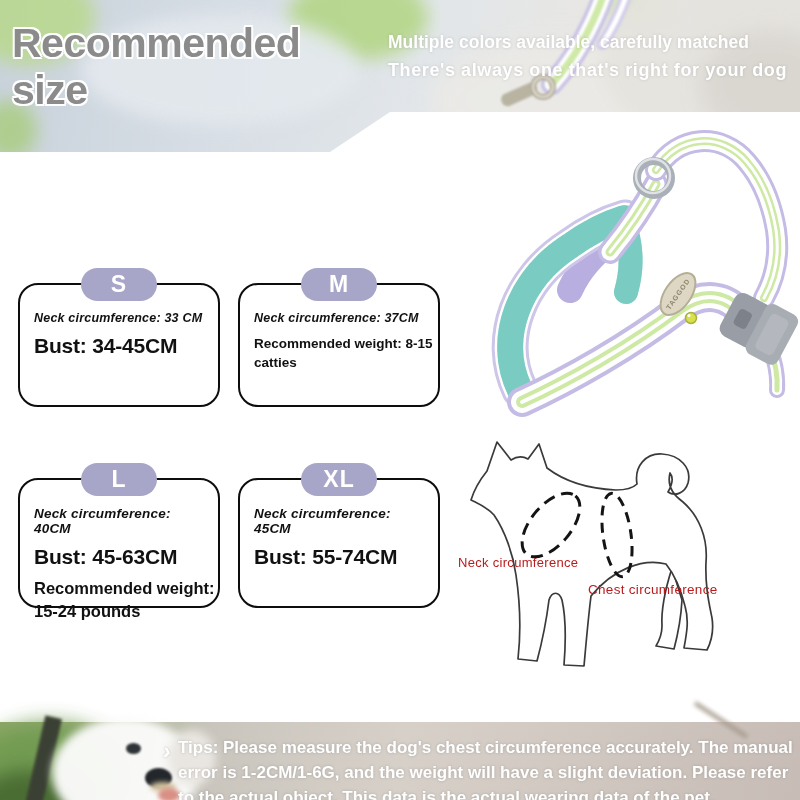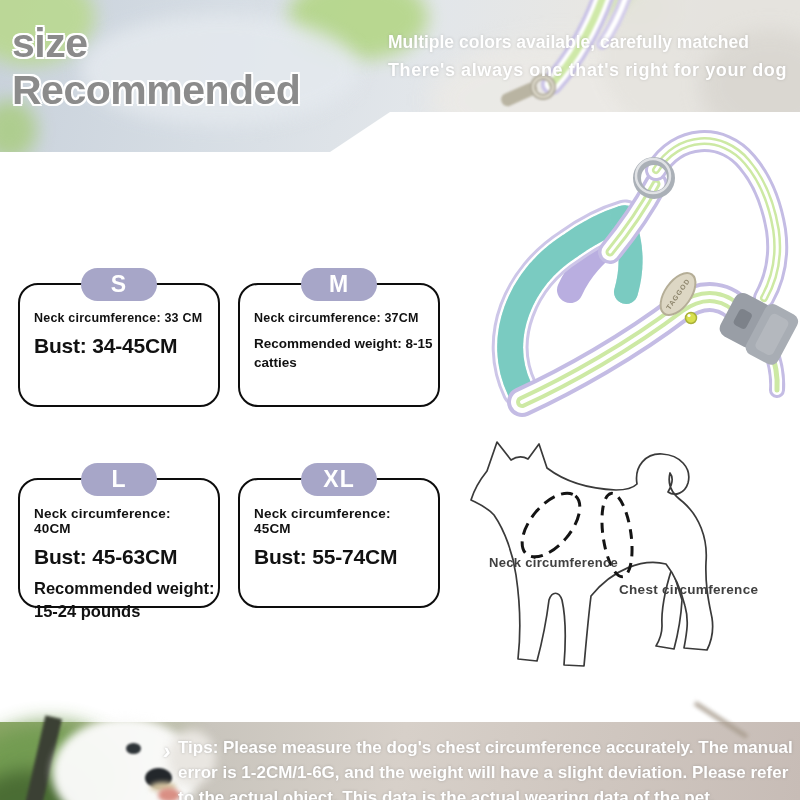--- a/index.html
+++ b/index.html
@@ -39,27 +39,27 @@
   }
   .card-s{left:18px;top:283px;height:124px;}
   .card-m{left:238px;top:283px;height:124px;}
   .card-l{left:18px;top:478px;height:130px;}
   .card-xl{left:238px;top:478px;height:130px;}
   .pill{
     position:absolute;left:50%;top:-17px;transform:translateX(-50%);
     width:76px;height:33px;border-radius:17px;background:#a7a6c8;
     color:#ffffff;font-size:23px;font-weight:700;text-align:center;line-height:33px;letter-spacing:1px;
   }
-  .neck{font-size:12.5px;font-weight:700;letter-spacing:.2px;}
+  .neck{font-size:12.5px;font-weight:700;letter-spacing:.2px;font-style:italic;}
   .bust{font-size:21px;font-weight:800;margin-top:9px;letter-spacing:-.2px;}
   .weight{font-size:13.5px;font-weight:700;margin-top:9px;line-height:19px;width:184px;}
   .card-l .neck,.card-xl .neck{font-size:13.5px;}
   .card-l .weight,.card-xl .weight{font-size:16.5px;line-height:23px;margin-top:8px;width:190px;}
   
-  .diagram-label{position:absolute;font-size:13px;font-weight:700;color:#404040;letter-spacing:.3px;margin-left:31px;}
+  .diagram-label{position:absolute;font-size:13px;font-weight:400;color:#b91c1c;letter-spacing:.3px;}
   .label-neck{left:458px;top:555px;}
   .label-chest{left:588px;top:582px;font-size:13.5px;}
   
   .bottom-photo{
     position:absolute;left:0;top:722px;width:800px;height:78px;
     background:linear-gradient(100deg,#8ea868 0%,#a3b184 9%,#c9c5bd 26%,#d7d0c9 50%,#cfc6bf 76%,#c7bcb6 100%);
   }
   .bp-grass{left:-30px;top:0px;width:160px;height:110px;background:#6f9a4e;filter:blur(10px);opacity:.9;}
   .bp-grassdark{left:-25px;top:48px;width:110px;height:70px;background:#44652f;filter:blur(9px);opacity:.85;}
   .bp-doghead{left:52px;top:-4px;width:146px;height:110px;background:#fbfbfa;filter:blur(4px);opacity:.97;}
@@ -108,22 +108,22 @@
       </g>
       <g>
         <rect x="500" y="88" width="38" height="13" rx="6" fill="#b9b4a2" transform="rotate(-24 519 94)"></rect>
         <circle cx="543" cy="87" r="10" fill="none" stroke="#b0ab9b" stroke-width="6"></circle>
         <circle cx="543" cy="87" r="10" fill="none" stroke="#e4e0d2" stroke-width="2"></circle>
       </g>
     </svg>
   </div>
 
   <div class="page-title">
+    <div>Recommended</div>
     <div>size</div>
-    <div>Recommended</div>
   </div>
   <div class="taglines">
     <div class="tagline1">Multiple colors available, carefully matched</div>
     <div class="tagline2">There's always one that's right for your dog</div>
   </div>
 
   <svg class="harness-svg" width="330" height="312" viewBox="0 0 330 312">
     <g fill="none" stroke-linecap="round">
 
       <path d="M 100 172 C 110 150, 125 135, 144 120" stroke="#b9aee0" stroke-width="26"></path>

